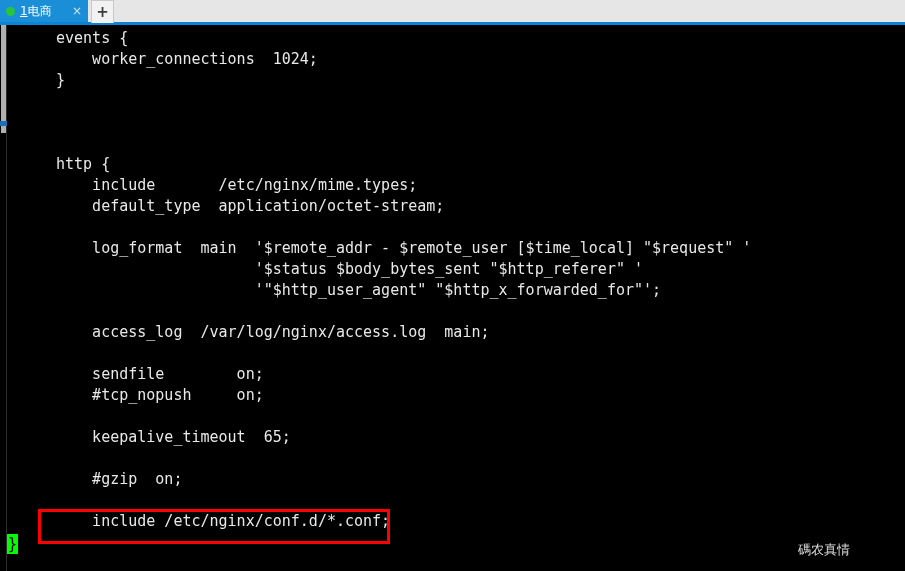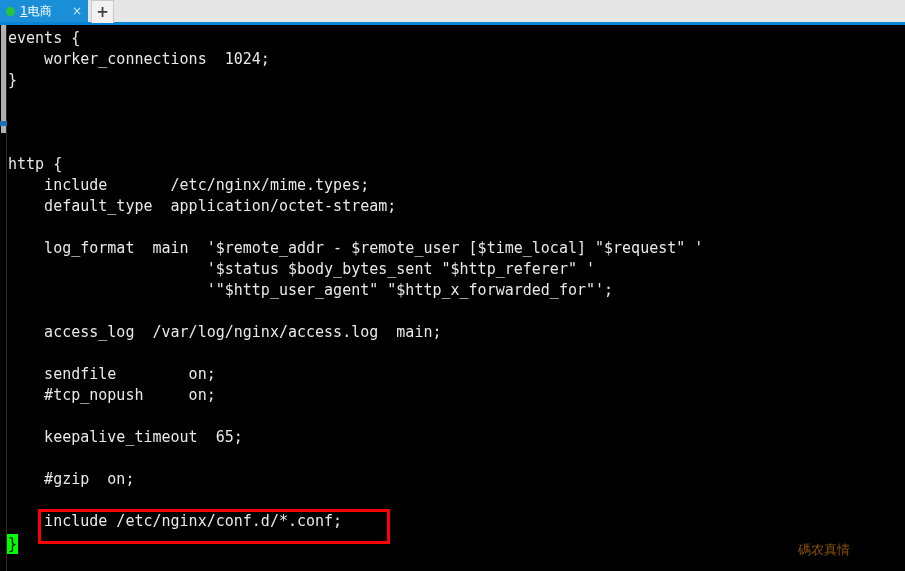--- a/index.html
+++ b/index.html
@@ -124,20 +124,21 @@
     font-family: "DejaVu Sans Mono", "Liberation Mono", monospace;
     font-size: 15px;
     line-height: 21px;
     color: #e8e8e8;
     white-space: pre;
     letter-spacing: 0px;
   }
   .code .ln {
     height: 21px;
     white-space: pre;
+    margin-left: 48px;
   }
   .code .ln.blank { color: transparent; }
 
   
   .redbox {
     position: absolute;
     left: 38px;
     top: 484px;
     width: 352px;
     height: 35px;
@@ -173,21 +174,21 @@
     color: #8a8a8a;
     white-space: nowrap;
   }
   .watermark .wm-url {
     position: absolute;
     left: 0; top: 5px;
   }
   .watermark .wm-cn {
     position: absolute;
     left: 108px; top: 4px;
-    color: #a16207;
+    color: #ffffff;
     font-size: 13px;
     opacity: 0.85;
   }
 </style>
 </head>
 <body>
 
 <div class="tabbar">
   <div class="tab">
     <span class="tab-dot"></span>

